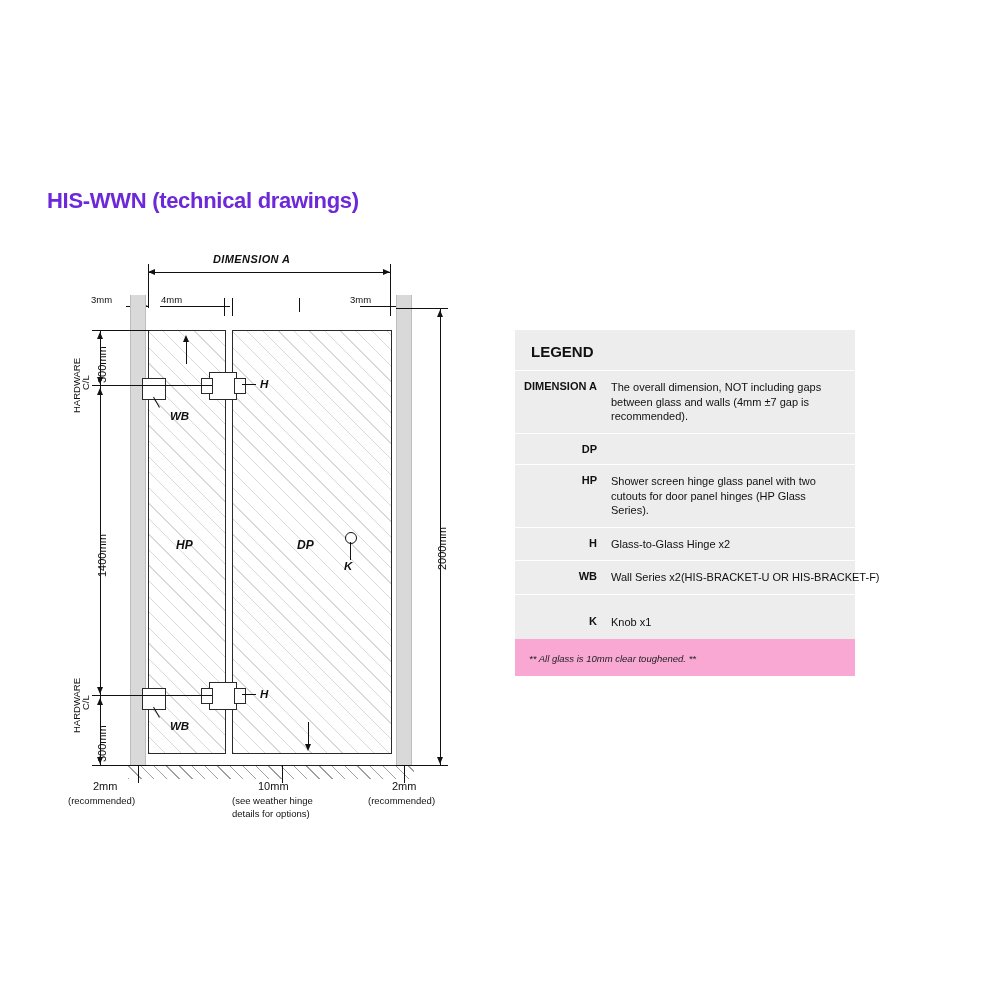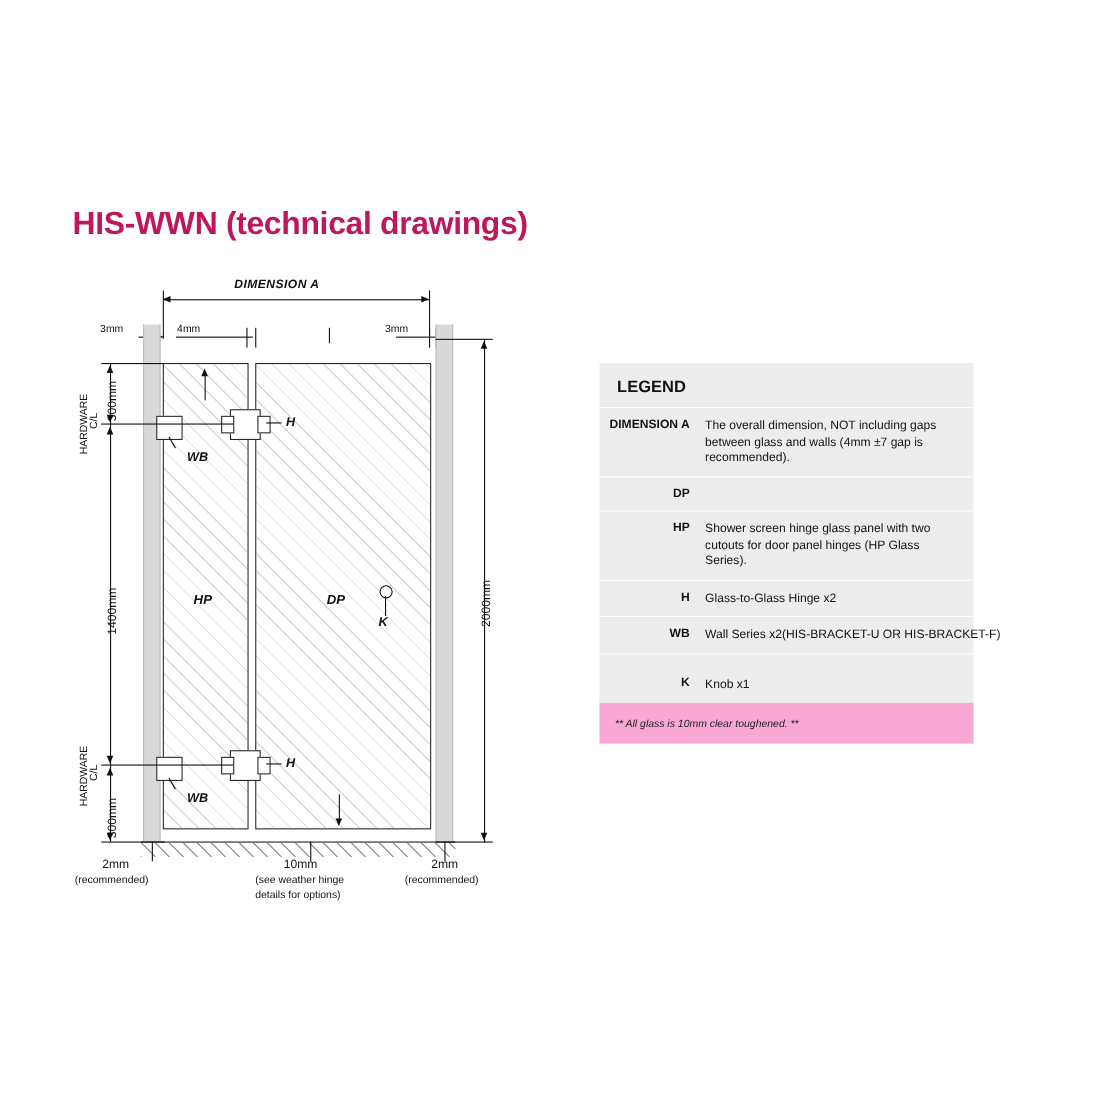--- a/index.html
+++ b/index.html
@@ -18,26 +18,26 @@
   .page {
     position: absolute;
     left: 0; top: 0;
     width: 1000px;
     height: 1000px;
   }
 
   
   .title {
     position: absolute;
-    left: 66px;
+    left: 47px;
     top: 188px;
-    font-size: 29px;
+    font-size: 22px;
     font-weight: bold;
     letter-spacing: -0.3px;
-    color: #be185d;
+    color: #6d28d9;
     white-space: nowrap;
   }
 
   
   .drawing {
     position: absolute;
     left: 60px;
     top: 250px;
     width: 420px;
     height: 600px;
@@ -208,21 +208,21 @@
   .dim-text.italic { font-style: italic; font-weight: bold; letter-spacing: 0.4px;}
   .dim-text.small { font-size: 9.5px; }
   .vert {
     transform: rotate(-90deg);
     transform-origin: left top;
   }
 
   
   .legend {
     position: absolute;
-    left: 545px;
+    left: 515px;
     top: 330px;
     width: 340px;
     background: #ededed;
     font-size: 11px;
   }
   .legend-title {
     padding: 13px 16px 10px 16px;
     font-size: 15px;
     font-weight: bold;
     color: #111;

